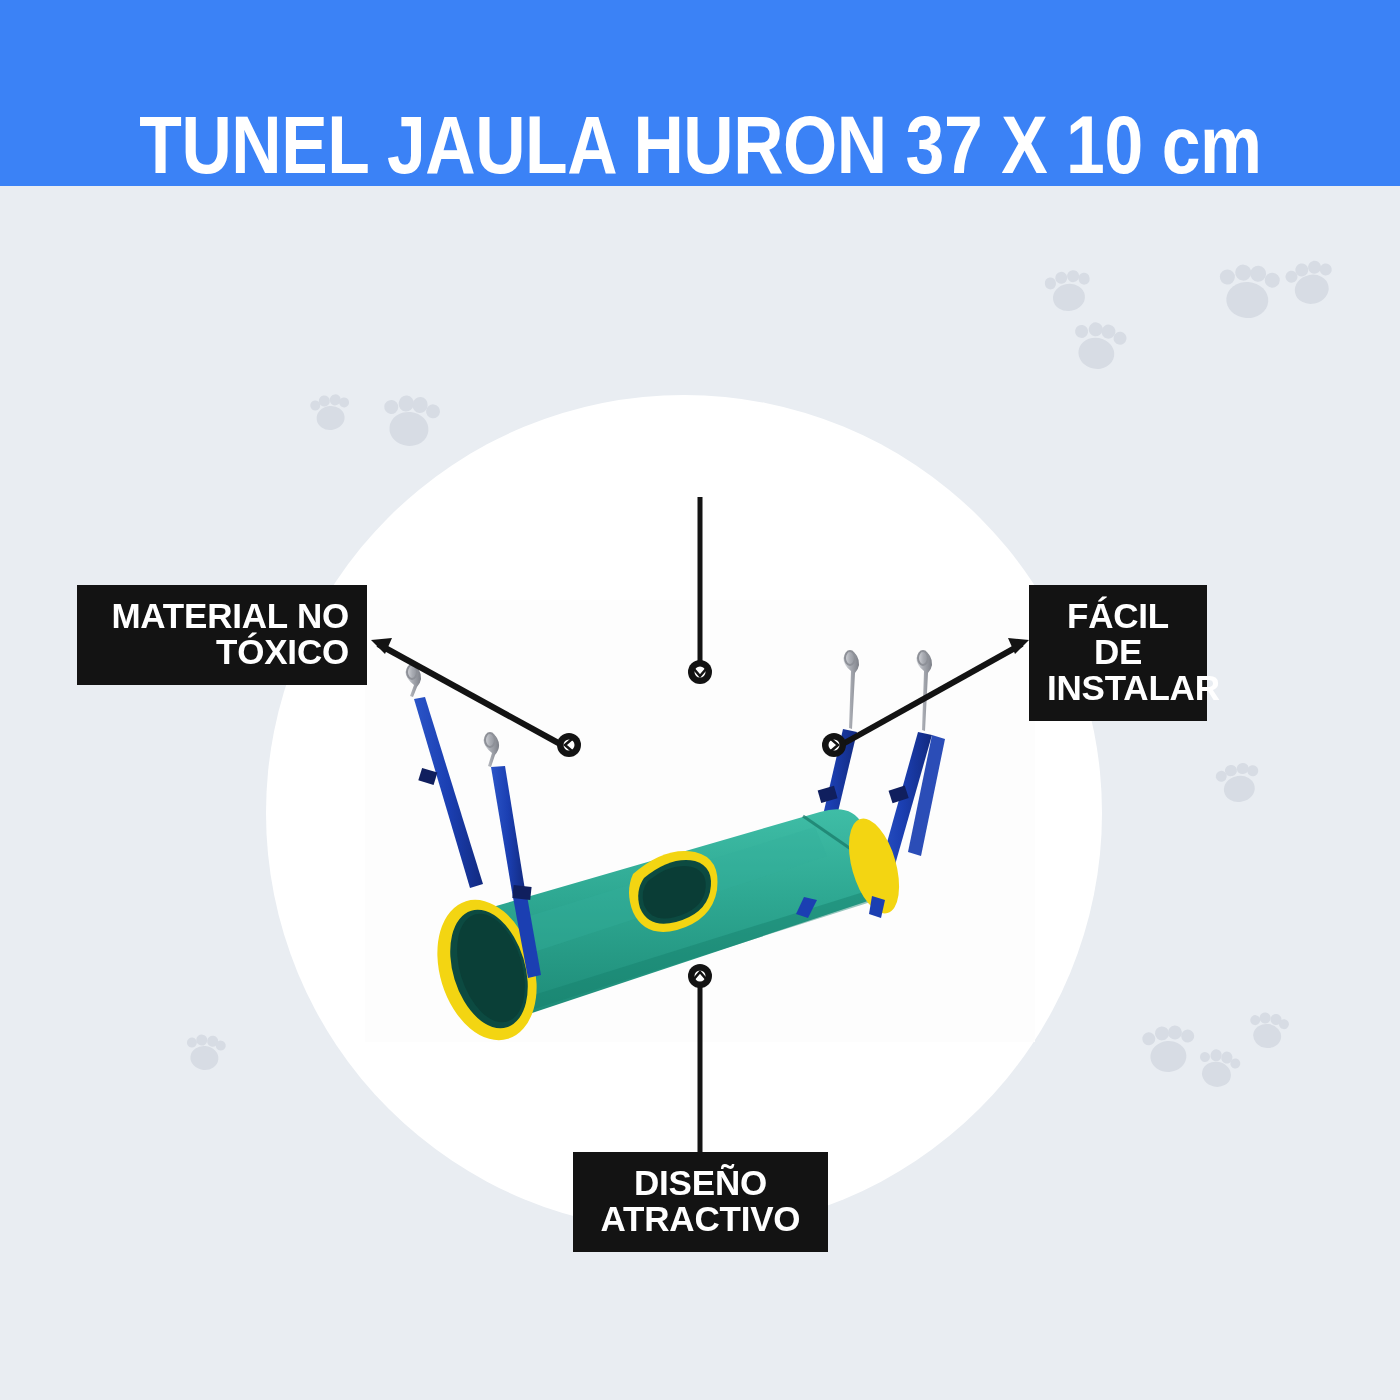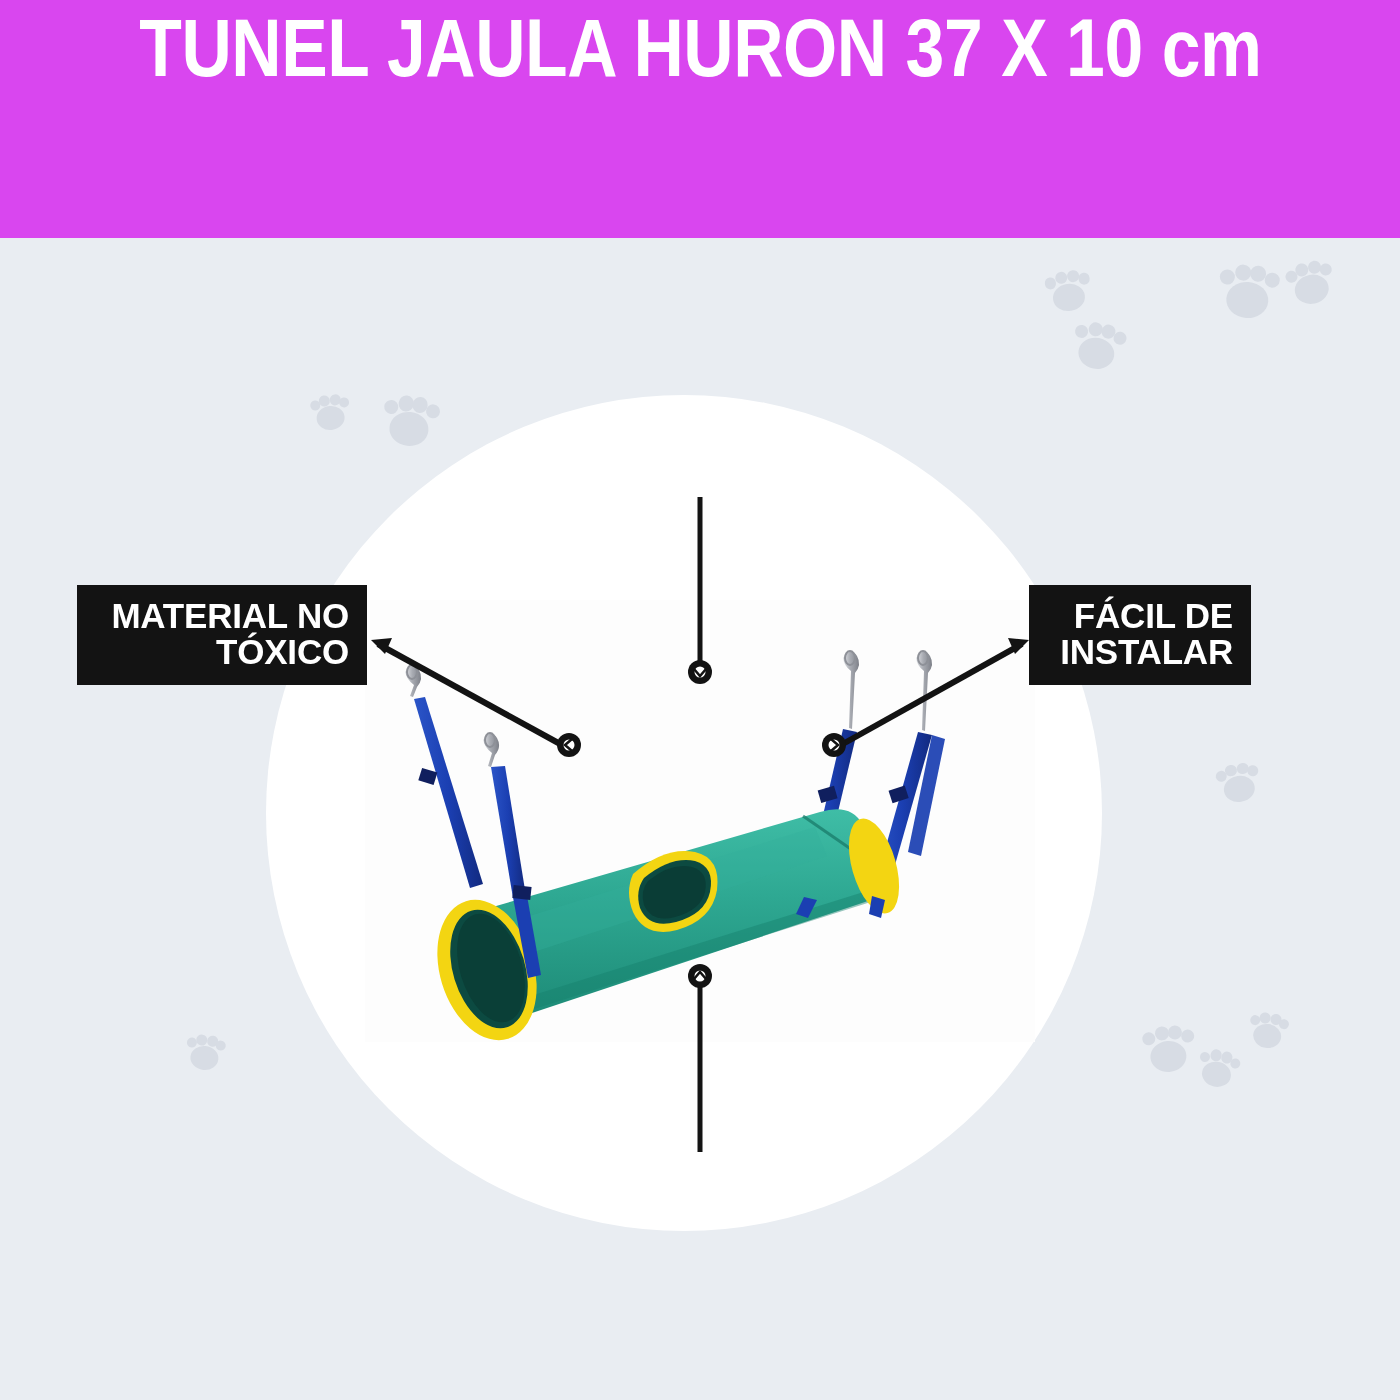--- a/index.html
+++ b/index.html
@@ -6,22 +6,22 @@
   html,body { width:1400px; height:1400px; }
   body {
     font-family:"Liberation Sans", sans-serif;
     background:#e9edf2;
     position:relative;
     overflow:hidden;
   }
 
   
   .header{
-    position:absolute; left:0; top:0; width:1400px; height:238px;
-    background:#d946ef; display:flex; align-items:flex-start; justify-content:center;
+    position:absolute; left:0; top:0; width:1400px; height:186px;
+    background:#3b82f6; display:flex; align-items:flex-end; justify-content:center;
   }
   .header-title{
     color:#ffffff;
     font-family:"Liberation Sans Narrow","Liberation Sans",sans-serif;
     font-weight:bold;
     font-size:81px;
     letter-spacing:-0.5px;
     line-height:1;
     transform:scaleX(0.86);
     transform-origin:center;
@@ -71,21 +71,21 @@
     color:#ffffff;
     font-weight:bold;
     font-size:35px;
     line-height:1.03;
     letter-spacing:-0.2px;
     padding:13px 18px 15px 18px;
     white-space:pre-line;
   }
   .callout.c-top{ left:559px; top:150px; width:283px; text-align:center; }
   .callout.c-left{ left:77px; top:347px; width:290px; text-align:right; }
-  .callout.c-right{ left:1029px; top:347px; width:222px; text-align:right; }
+  .callout.c-right{ left:1029px; top:347px; width:178px; text-align:center; }
   .callout.c-bottom{ left:573px; top:914px; width:255px; text-align:center; }
 
   
   .connectors{ position:absolute; left:0; top:0; width:1400px; height:1162px; pointer-events:none; }
 </style>
 </head>
 <body>
 
 <div class="header">
   <div class="header-title">TUNEL JAULA HURON 37 X 10 cm</div>
@@ -321,14 +321,16 @@
     </g>
   </svg>
 
 
   <div class="callout c-left">MATERIAL NO
 TÓXICO</div>
 
   <div class="callout c-right">FÁCIL DE
 INSTALAR</div>
 
+  <div class="callout c-bottom">DISEÑO
+ATRACTIVO</div>
 
 </div>
 
 </body></html>

